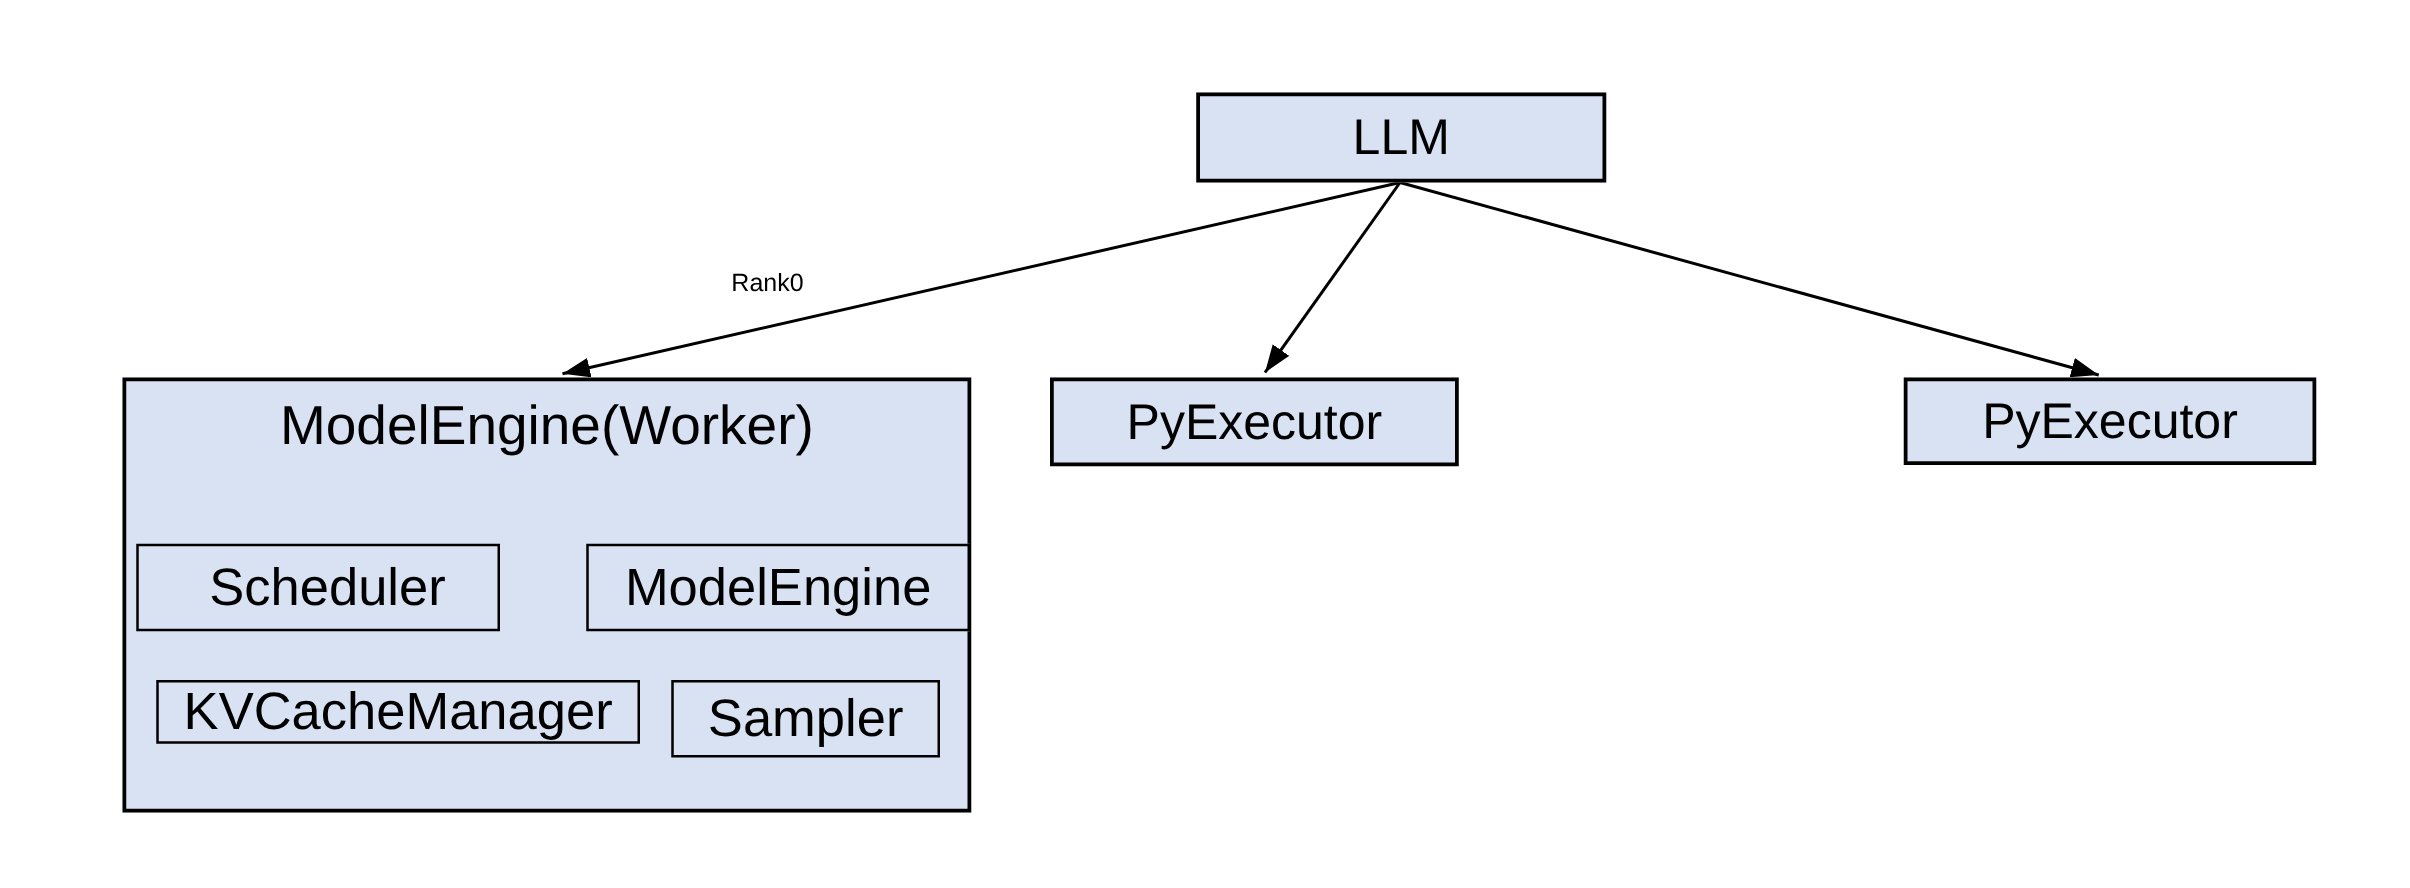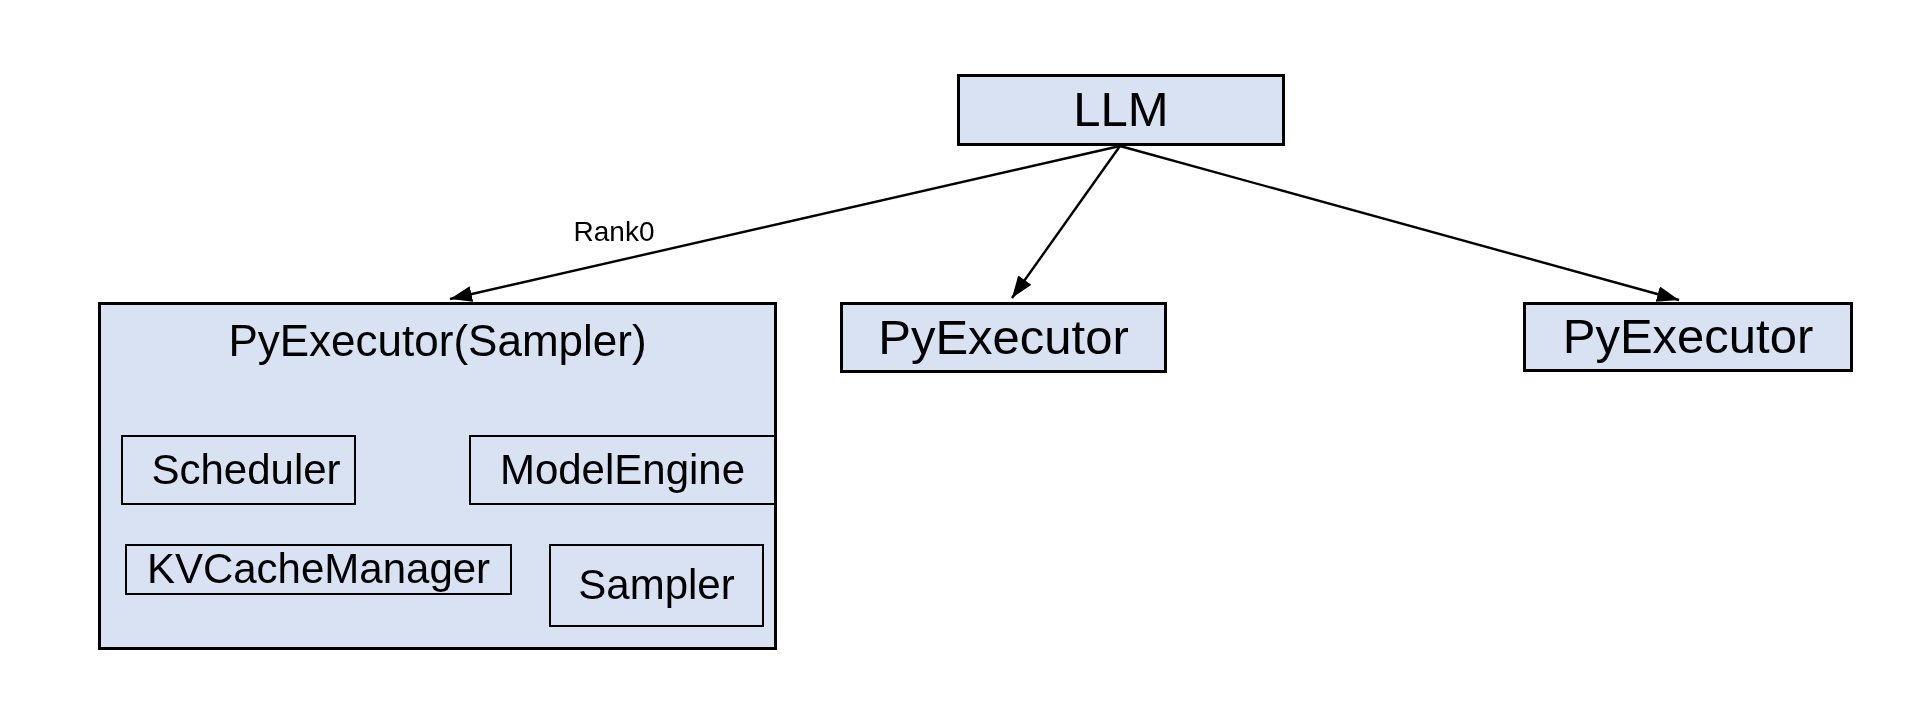--- a/index.html
+++ b/index.html
@@ -29,21 +29,21 @@
   .box {
     position: absolute;
     box-sizing: border-box;
     background: var(--box-fill, #d9e2f3);
     border: 3px solid var(--box-border, #000000);
     display: flex;
     align-items: center;
     justify-content: center;
   }
   .box-label {
-    font-size: 49px;
+    font-size: 40px;
     line-height: 1.1;
     white-space: nowrap;
   }
   .worker-outer {
     display: block;
   }
   .worker-title {
     position: absolute;
     left: 0; right: 0;
     top: 12px;
@@ -57,21 +57,21 @@
   }
   .inner-label {
     font-size: 42px;
     line-height: 1.1;
     white-space: nowrap;
   }
   .edge-label {
     position: absolute;
     width: 200px;
     text-align: center;
-    font-size: 28px;
+    font-size: 20px;
     line-height: 1.15;
     white-space: nowrap;
   }
 </style>
 </head>
 <body>
 
 <div class="canvas">
 
   <svg class="arrows" width="1928" height="710" viewBox="0 0 1928 710" xmlns="http://www.w3.org/2000/svg">
@@ -85,35 +85,35 @@
     <line x1="1120" y1="146" x2="1679" y2="300" marker-end="url(#arrowhead)"></line>
   </svg>
 
   <div class="box" style="left:957px; top:74px; width:328px; height:72px;">
     <span class="box-label">LLM</span>
   </div>
 
   <div class="edge-label" style="left:514px; top:216px;">Rank0</div>
 
   <div class="box worker-outer" style="left:98px; top:302px; width:679px; height:348px;">
-    <div class="worker-title">PyExecutor(Sampler)</div>
+    <div class="worker-title">ModelEngine(Worker)</div>
 
-    <div class="box inner-box" style="left:20px; top:130px; width:235px; height:70px;padding-left:15px;">
+    <div class="box inner-box" style="left:8px; top:130px; width:291px; height:70px;padding-left:15px;">
       <span class="inner-label">Scheduler</span>
     </div>
 
     <div class="box inner-box" style="left:368px; top:130px; width:307px; height:70px;">
       <span class="inner-label">ModelEngine</span>
     </div>
 
     <div class="box inner-box" style="left:24px; top:239px; width:387px; height:51px;">
       <span class="inner-label">KVCacheManager</span>
     </div>
 
-    <div class="box inner-box" style="left:448px; top:239px; width:215px; height:83px;">
+    <div class="box inner-box" style="left:436px; top:239px; width:215px; height:62px;">
       <span class="inner-label">Sampler</span>
     </div>
   </div>
 
   <div class="box" style="left:840px; top:302px; width:327px; height:71px;">
     <span class="box-label">PyExecutor</span>
   </div>
 
   <div class="box" style="left:1523px; top:302px; width:330px; height:70px;">
     <span class="box-label">PyExecutor</span>

